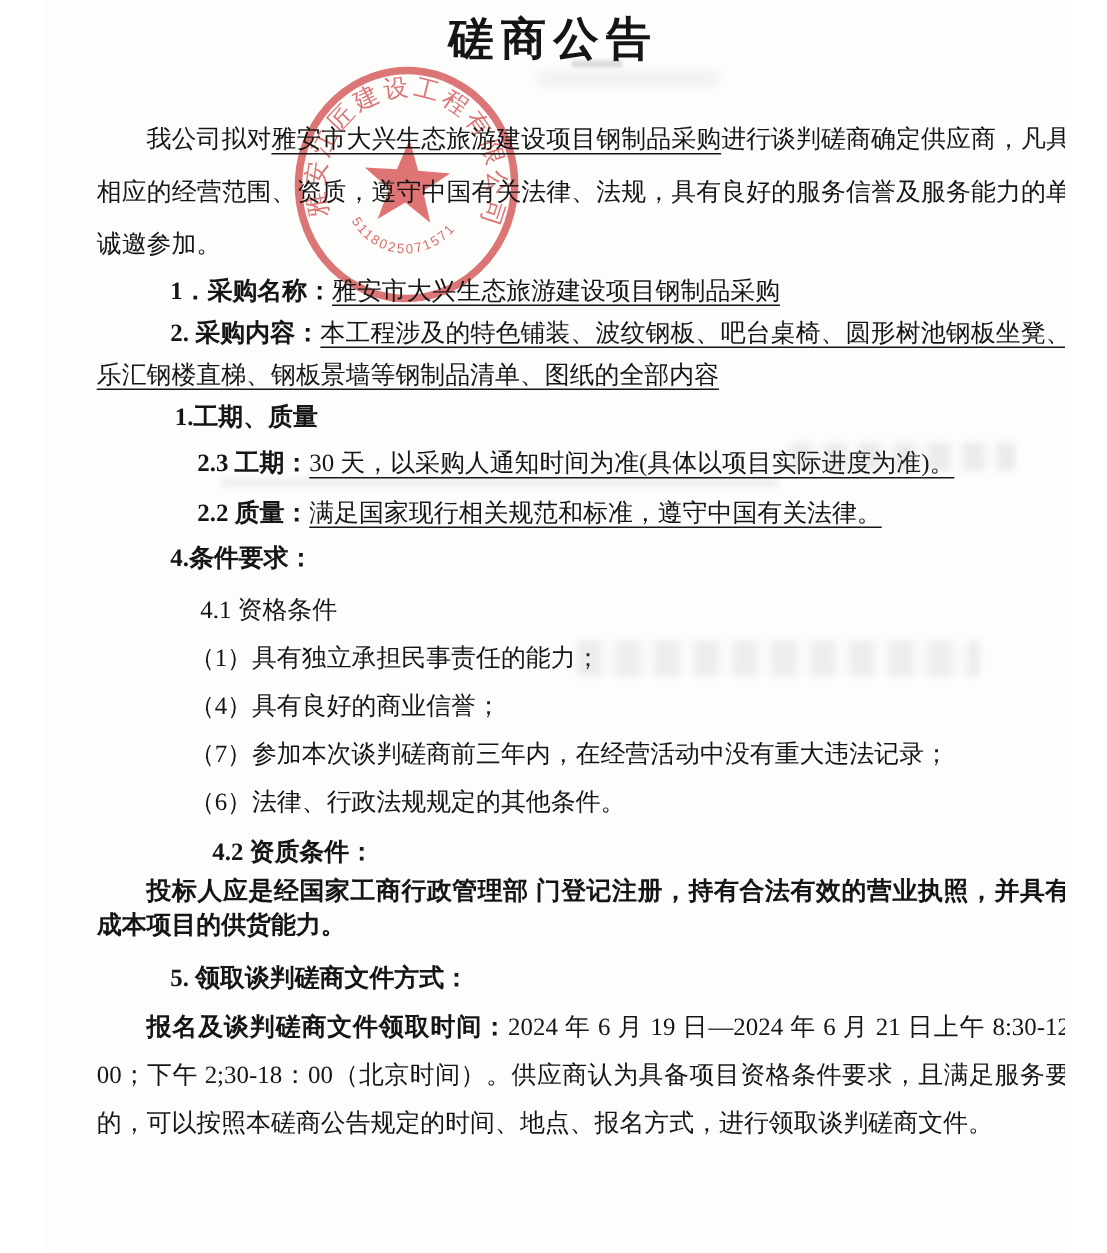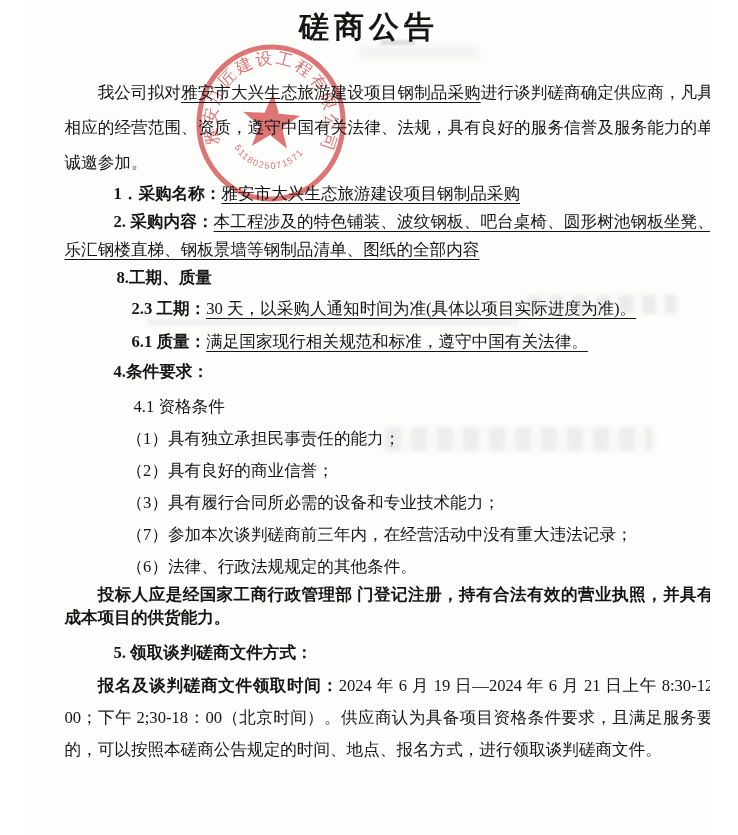--- a/index.html
+++ b/index.html
@@ -95,36 +95,36 @@
   </svg>
 
   <div class="content">
 
     <p class="intro"><span>我公司拟对</span><span class="u">雅安市大兴生态旅游建设项目钢制品采购</span><span>进行谈判磋商确定供应商，凡具备相应的经营范围、资质，遵守中国有关法律、法规，具有良好的服务信誉及服务能力的单位诚邀参加。</span></p>
 
     <p class="item1"><span class="b">1．采购名称：</span><span class="u">雅安市大兴生态旅游建设项目钢制品采购</span></p>
 
     <p class="item2"><span class="b">2. 采购内容：</span><span class="u">本工程涉及的特色铺装、波纹钢板、吧台桌椅、圆形树池钢板坐凳、雅乐汇钢楼直梯、钢板景墙等钢制品清单、图纸的全部内容</span></p>
 
-    <p class="h3">8.工期、质量</p>
+    <p class="h3">1.工期、质量</p>
 
     <p class="s31"><span class="b">2.3 工期：</span><span class="u">30 天，以采购人通知时间为准(具体以项目实际进度为准)。</span></p>
 
-    <p class="s32"><span class="b">6.1 质量：</span><span class="u">满足国家现行相关规范和标准，遵守中国有关法律。</span></p>
+    <p class="s32"><span class="b">2.2 质量：</span><span class="u">满足国家现行相关规范和标准，遵守中国有关法律。</span></p>
 
     <p class="h4">4.条件要求：</p>
 
     <p class="s41">4.1 资格条件</p>
 
     <p class="cond">（1）具有独立承担民事责任的能力；</p>
-    <p class="cond">（2）具有良好的商业信誉；</p>
-    <p class="cond">（3）具有履行合同所必需的设备和专业技术能力；</p>
+    <p class="cond">（4）具有良好的商业信誉；</p>
     <p class="cond">（7）参加本次谈判磋商前三年内，在经营活动中没有重大违法记录；</p>
     <p class="cond">（6）法律、行政法规规定的其他条件。</p>
 
+    <p class="s42">4.2 资质条件：</p>
 
     <p class="bidder">投标人应是经国家工商行政管理部 门登记注册，持有合法有效的营业执照，并具有完成本项目的供货能力。</p>
 
     <p class="h5">5. 领取谈判磋商文件方式：</p>
 
     <p class="obtain"><span class="b">报名及谈判磋商文件领取时间：</span><span>2024 年 6 月 19 日—2024 年 6 月 21 日上午 8:30-12：00；下午 2;30-18：00（北京时间）。供应商认为具备项目资格条件要求，且满足服务要求的，可以按照本磋商公告规定的时间、地点、报名方式，进行领取谈判磋商文件。</span></p>
 
   </div>
 
   <div class="smudge sm-title"></div>

